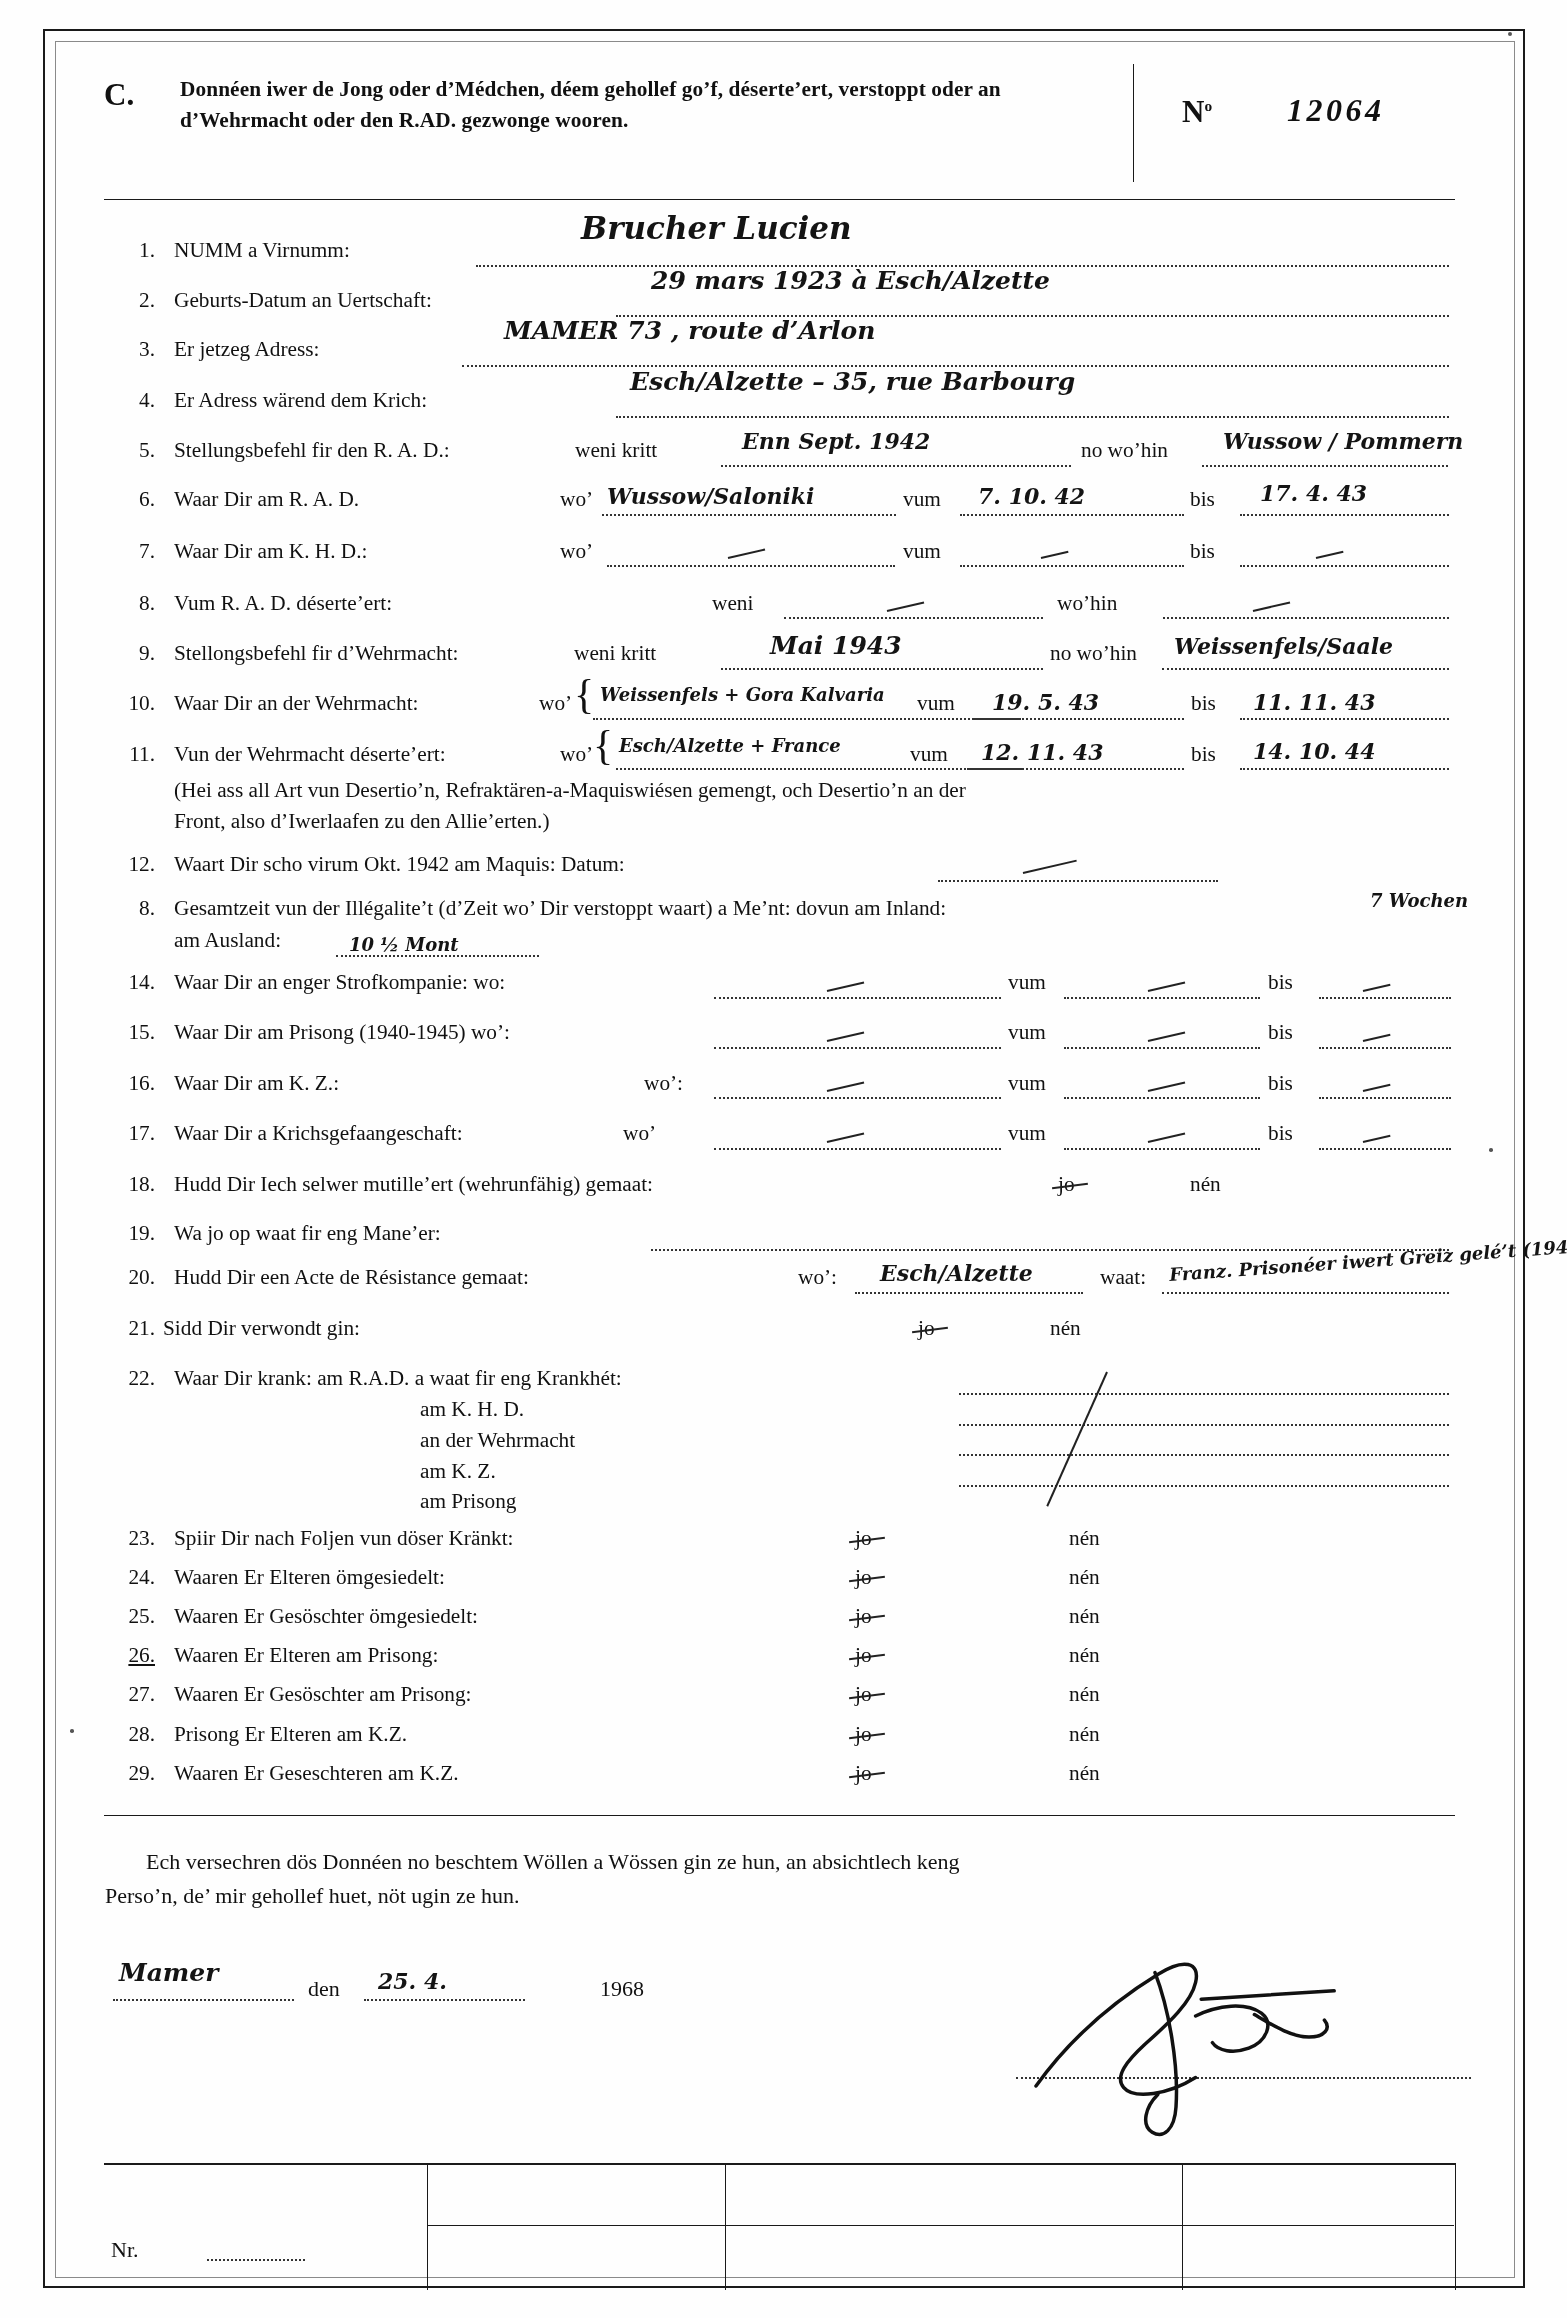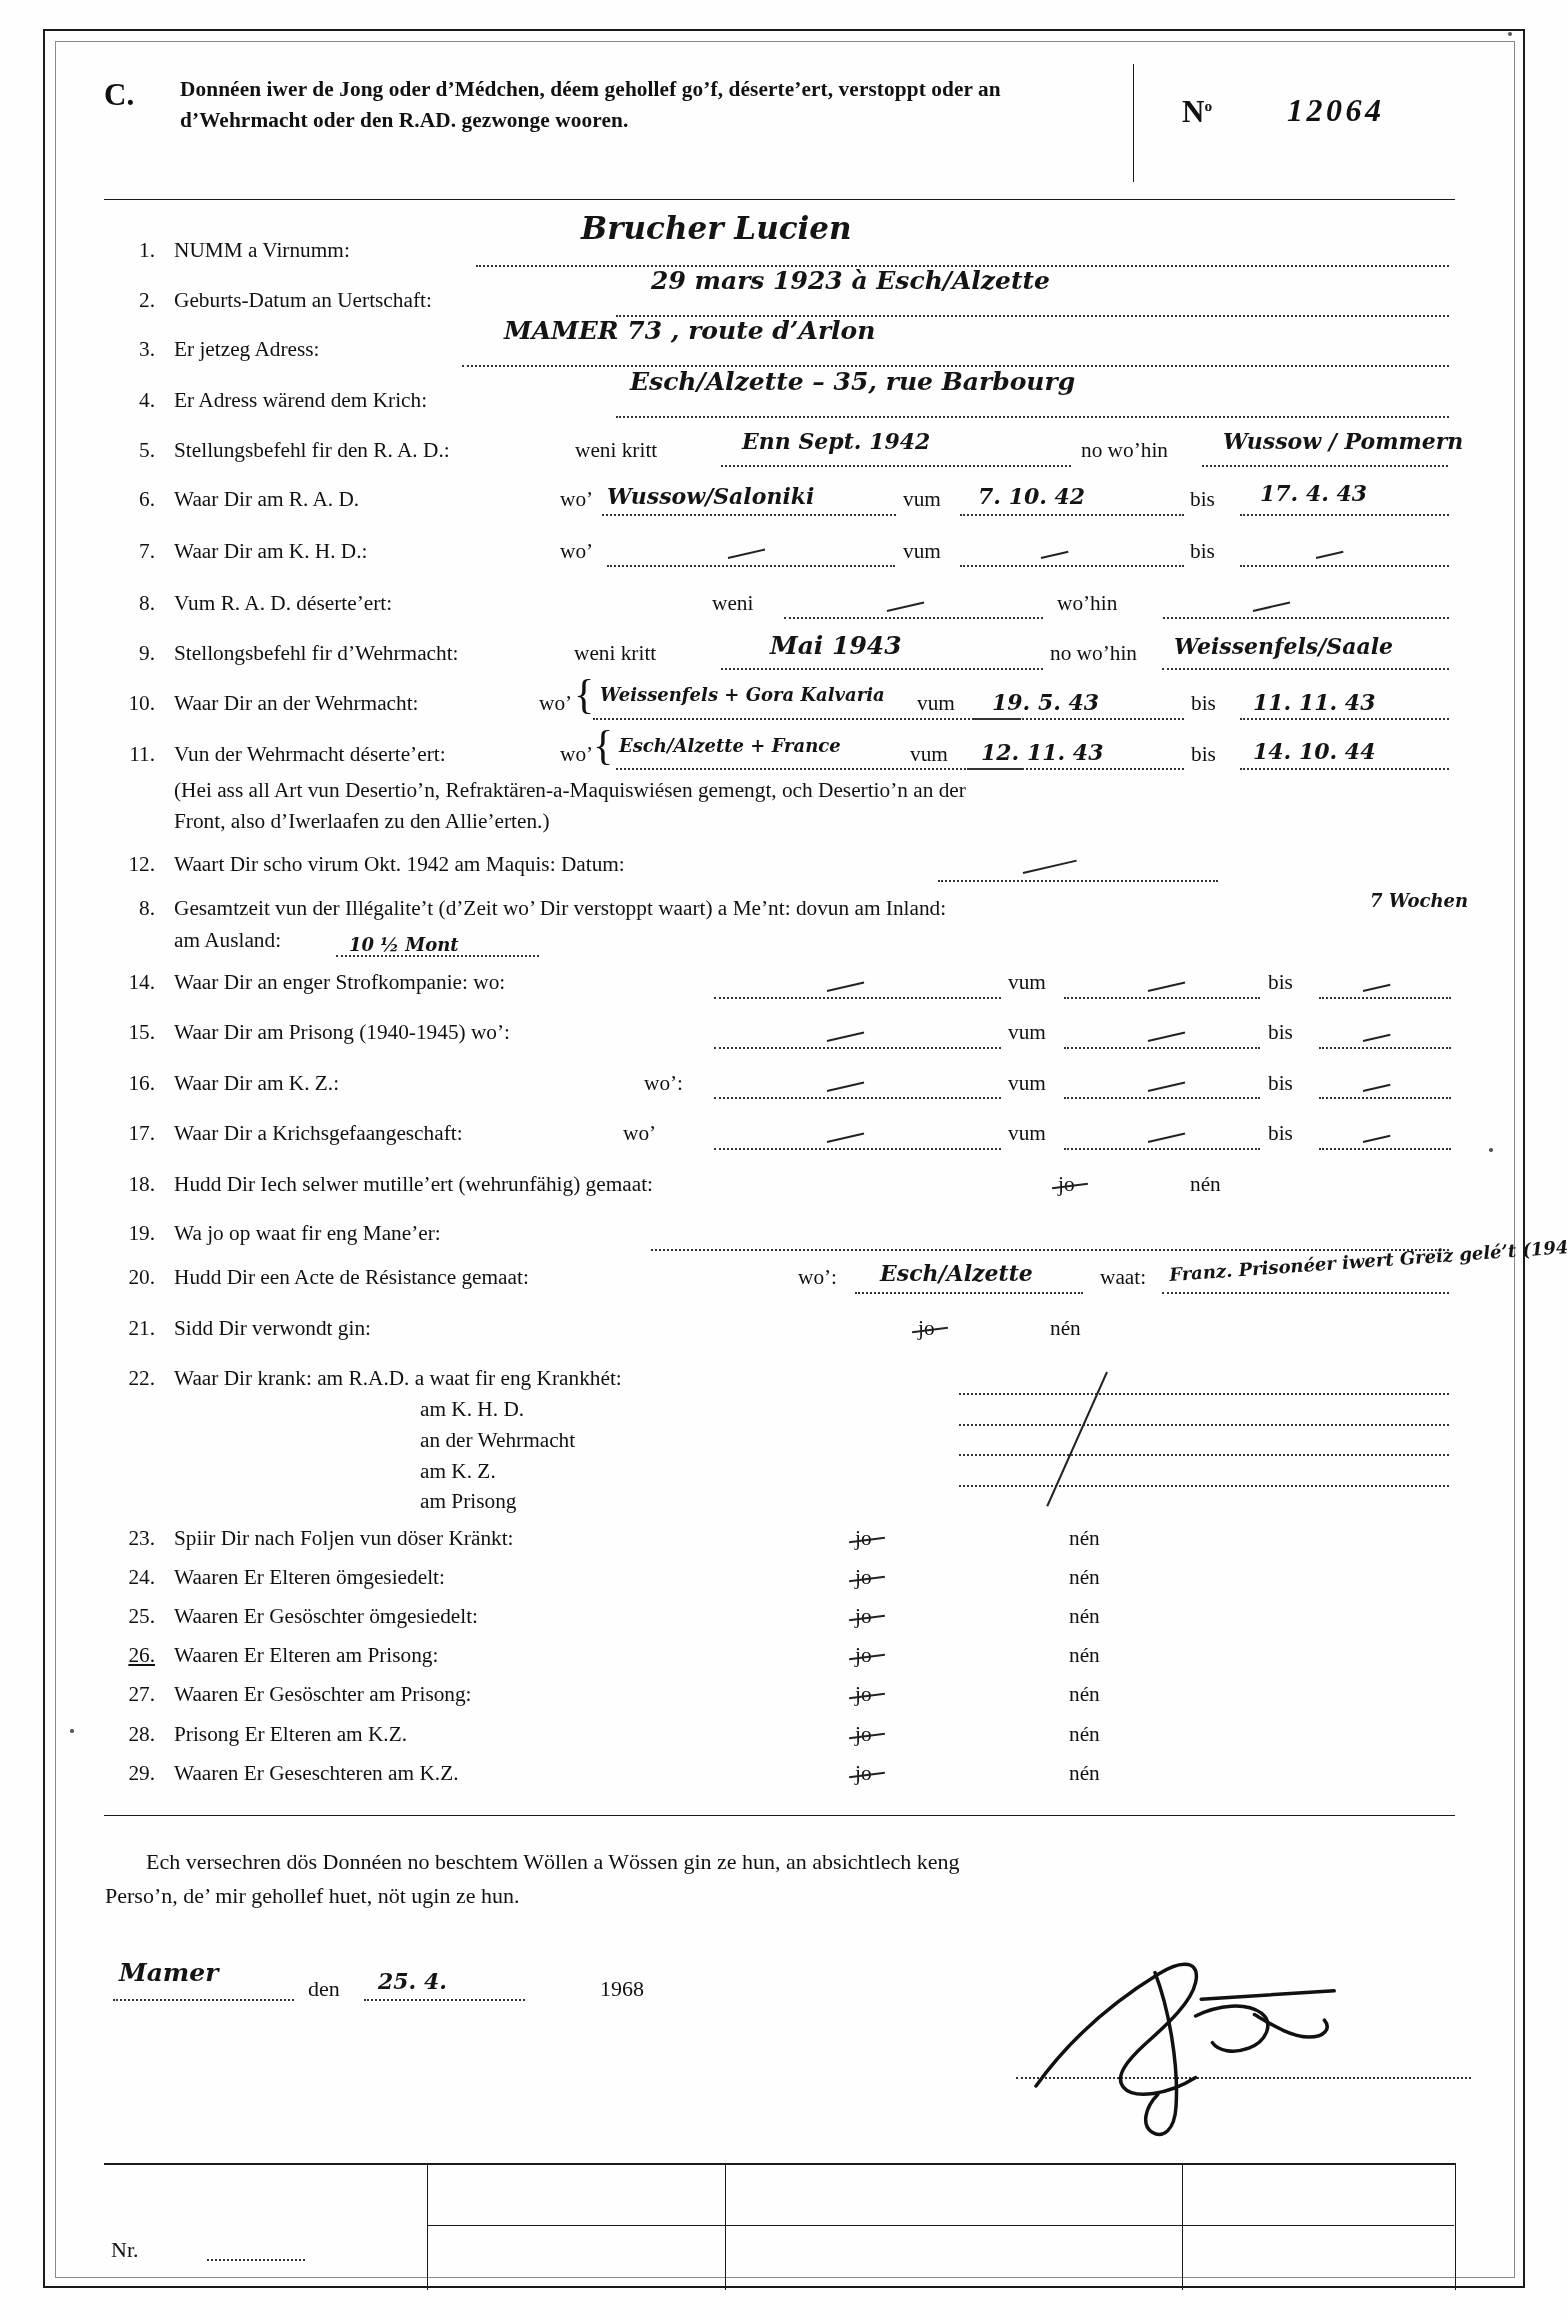--- a/index.html
+++ b/index.html
@@ -369,21 +369,21 @@
   <div class="qn" style="left:112px;top:1265px;">20.</div>
   <div class="lbl" style="left:174px;top:1265px;">Hudd Dir een Acte de Résistance gemaat:</div>
   <div class="lbl" style="left:798px;top:1265px;">wo’:</div>
   <div class="dots" style="left:855px;top:1292px;width:228px;"></div>
   <div class="hw md" style="left:880px;top:1260px;">Esch/Alzette</div>
   <div class="lbl" style="left:1100px;top:1265px;">waat:</div>
   <div class="dots" style="left:1162px;top:1292px;width:287px;"></div>
   <div class="hw sm" style="left:1170px;top:1264px;transform:rotate(-4deg);">Franz. Prisonéer iwert Greiz gelé’t (1941-42)</div>
 
   <div class="qn" style="left:112px;top:1316px;">21.</div>
-  <div class="lbl" style="left:174px;top:1316px;">Sidd Dir verwondt gin:</div>
+  <div class="lbl" style="left:163px;top:1316px;">Sidd Dir verwondt gin:</div>
   <div class="jo" style="left:918px;top:1316px;">jo</div>
   <div class="nen" style="left:1050px;top:1316px;">nén</div>
 
   <div class="qn" style="left:112px;top:1366px;">22.</div>
   <div class="lbl" style="left:174px;top:1366px;">Waar Dir krank: am R.A.D. a waat fir eng Krankhét:</div>
   <div class="dots" style="left:959px;top:1393px;width:490px;"></div>
   <div class="lbl" style="left:420px;top:1397px;">am K. H. D.</div>
   <div class="dots" style="left:959px;top:1424px;width:490px;"></div>
   <div class="lbl" style="left:420px;top:1428px;">an der Wehrmacht</div>
   <div class="dots" style="left:959px;top:1454px;width:490px;"></div>

